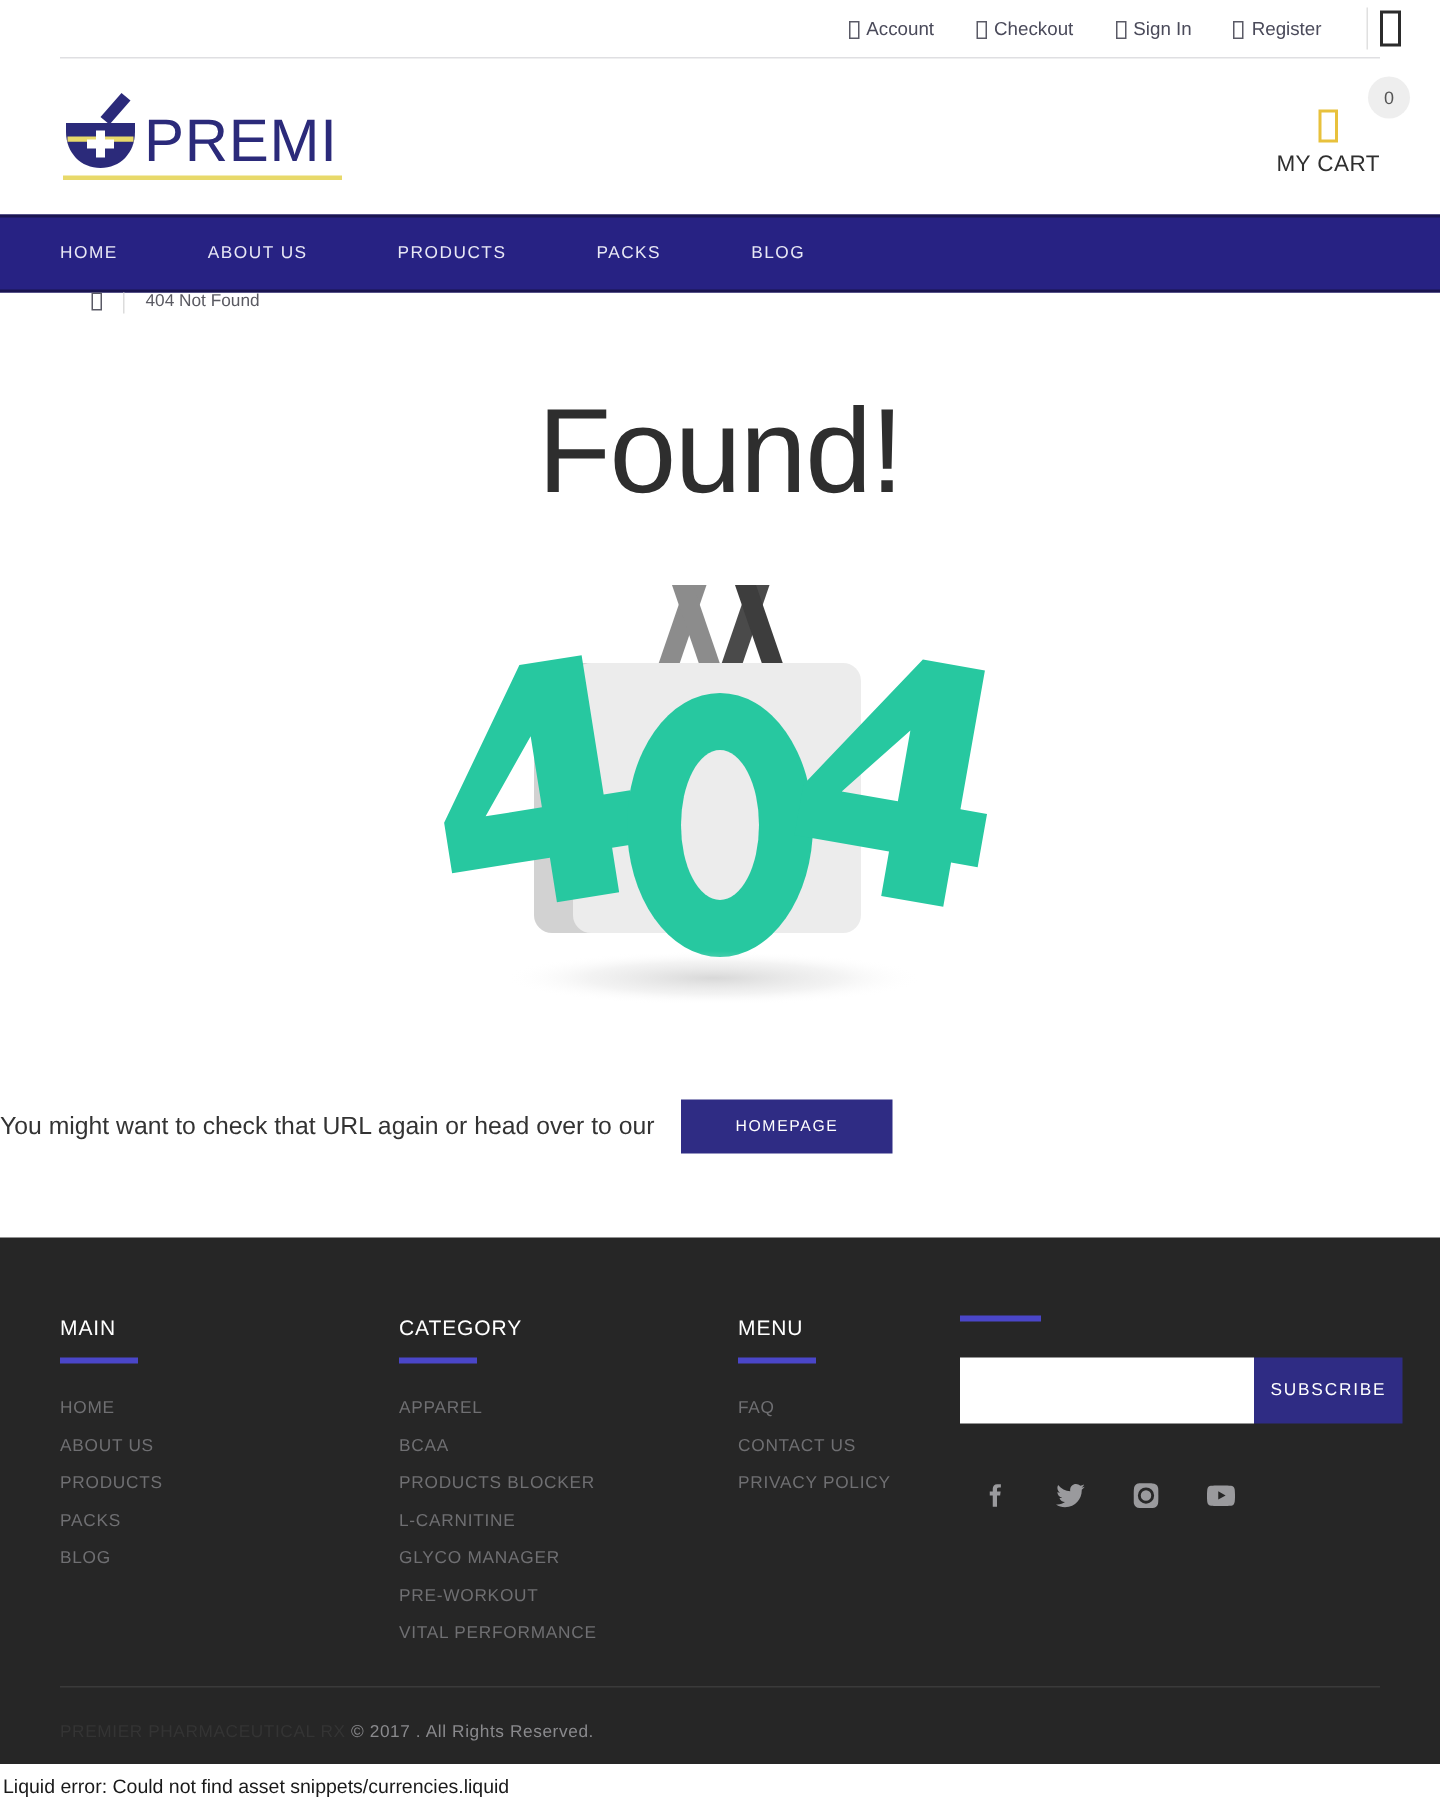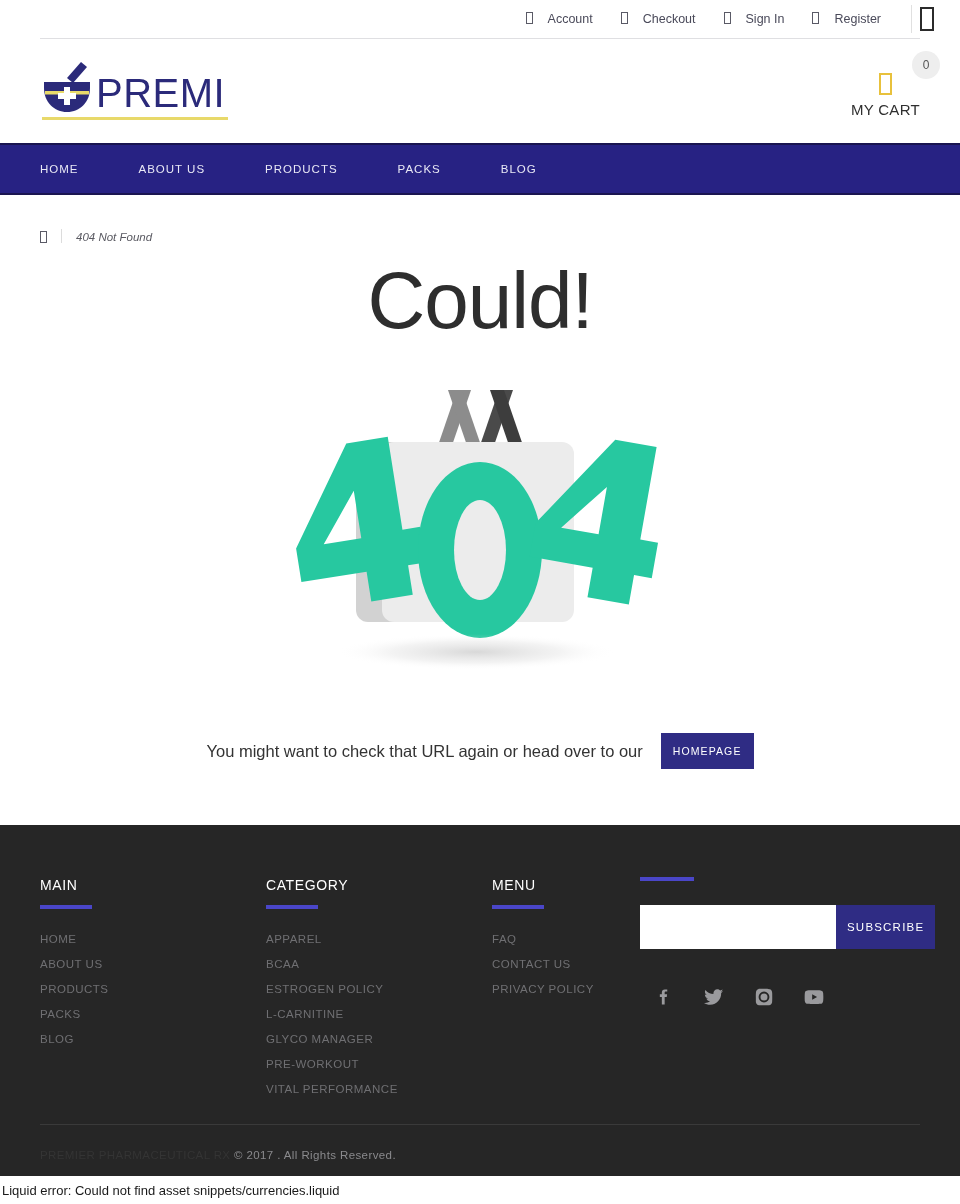--- a/index.html
+++ b/index.html
@@ -17,22 +17,22 @@
     height: 38px;
     display: flex;
     align-items: center;
     justify-content: flex-end;
     padding-right: 26px;
     background: #ffffff;
   }
   .topbar-links { display: flex; align-items: center; gap: 0; }
   .top-link {
     display: flex;
-    align-items: flex-start;
-    gap: 15px;
+    align-items: flex-end;
+    gap: 5px;
     font-size: 12.5px;
     color: #4a4a5a;
     text-decoration: none;
     padding: 0 14px;
     white-space: nowrap;
   }
   .tofu {
     display: inline-block;
     width: 7px;
     height: 12px;
@@ -111,24 +111,23 @@
     text-decoration: none;
     padding: 0 0;
     margin-right: 60px;
     white-space: nowrap;
   }
 
   
   .breadcrumb {
     height: 48px;
     display: flex;
-    align-items: flex-end;
-    padding-left: 40px;
+    align-items: flex-start;
+    padding-left: 61px;
     gap: 0;
-    font-style: italic;
   }
   .crumb-home {
     display: inline-flex;
     align-items: center;
     padding-right: 14px;
   }
   .crumb-sep {
     width: 1px; height: 14px;
     background: #dcdcdc;
   }
@@ -150,36 +149,35 @@
   }
   .graphic-wrap {
     display: flex;
     justify-content: center;
     align-items: center;
     height: 320px;
   }
   .cta {
     display: flex;
     align-items: center;
-    justify-content: center;
     gap: 18px;
     padding-top: 38px;
     padding-bottom: 56px;
   }
   .cta-text {
     font-size: 16.5px;
     color: #333;
   }
   .homepage-btn {
     background: #2f2c84;
     color: #ffffff;
     border: none;
     font-size: 10.5px;
     letter-spacing: 1.1px;
-    padding: 12px 12px;
+    padding: 12px 36px;
     cursor: pointer;
     font-family: "Liberation Sans", sans-serif;
   }
 
   
   .footer {
     background: #262626;
     padding: 52px 40px 0 40px;
     height: 366px;
     position: relative;
@@ -343,21 +341,21 @@
 
   <div class="breadcrumb">
     <a class="crumb-home" href="#">
       <span class="tofu"></span>
     </a>
     <span class="crumb-sep"></span>
     <span class="crumb-text">404 Not Found</span>
   </div>
 
   <div class="main">
-    <div class="ooops">Could!</div>
+    <div class="ooops">Found!</div>
 
     <div class="graphic-wrap">
       <svg width="380" height="310" viewBox="0 0 380 310">
         <defs>
           <radialGradient id="shadowGrad" cx="50%" cy="50%" r="50%">
             <stop offset="0%" stop-color="#b8b8b8" stop-opacity="0.55"></stop>
             <stop offset="60%" stop-color="#cfcfcf" stop-opacity="0.25"></stop>
             <stop offset="100%" stop-color="#ffffff" stop-opacity="0"></stop>
           </radialGradient>
         </defs>
@@ -413,21 +411,21 @@
         <a class="flink" href="#">PRODUCTS</a>
         <a class="flink" href="#">PACKS</a>
         <a class="flink" href="#">BLOG</a>
       </div>
 
       <div class="col-cat">
         <div class="col-title">CATEGORY</div>
         <div class="col-rule"></div>
         <a class="flink" href="#">APPAREL</a>
         <a class="flink" href="#">BCAA</a>
-        <a class="flink" href="#">ESTROGEN POLICY</a>
+        <a class="flink" href="#">PRODUCTS BLOCKER</a>
         <a class="flink" href="#">L-CARNITINE</a>
         <a class="flink" href="#">GLYCO MANAGER</a>
         <a class="flink" href="#">PRE-WORKOUT</a>
         <a class="flink" href="#">VITAL PERFORMANCE</a>
       </div>
 
       <div class="col-menu">
         <div class="col-title">MENU</div>
         <div class="col-rule"></div>
         <a class="flink" href="#">FAQ</a>

